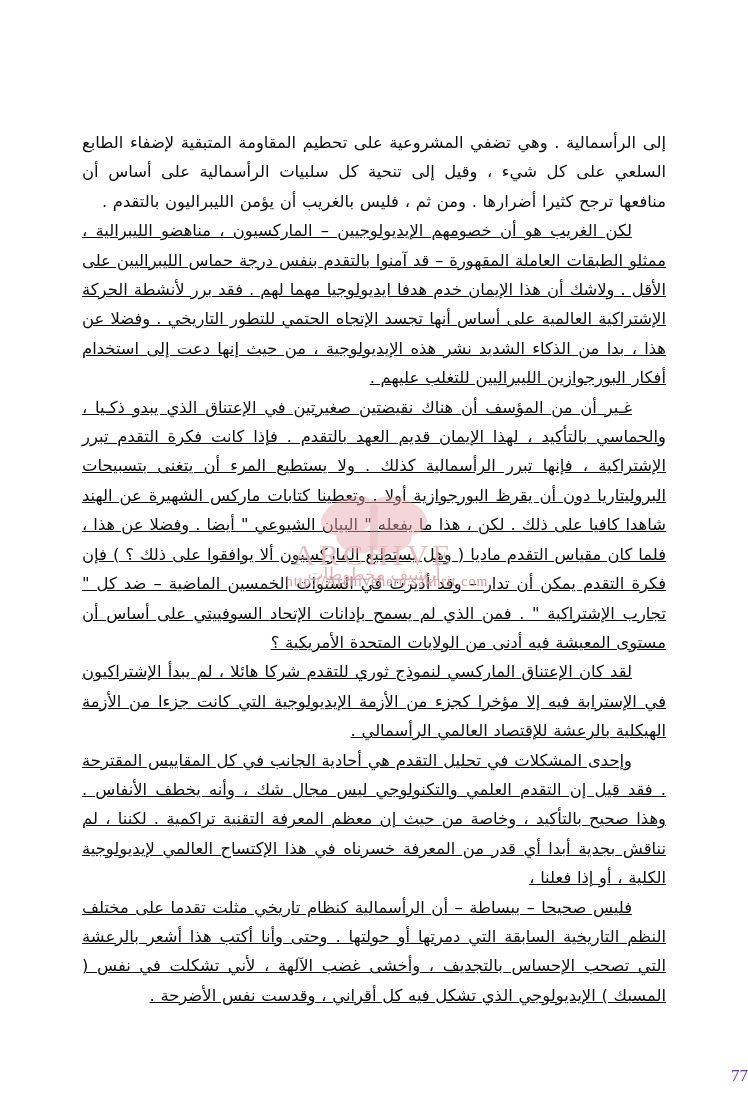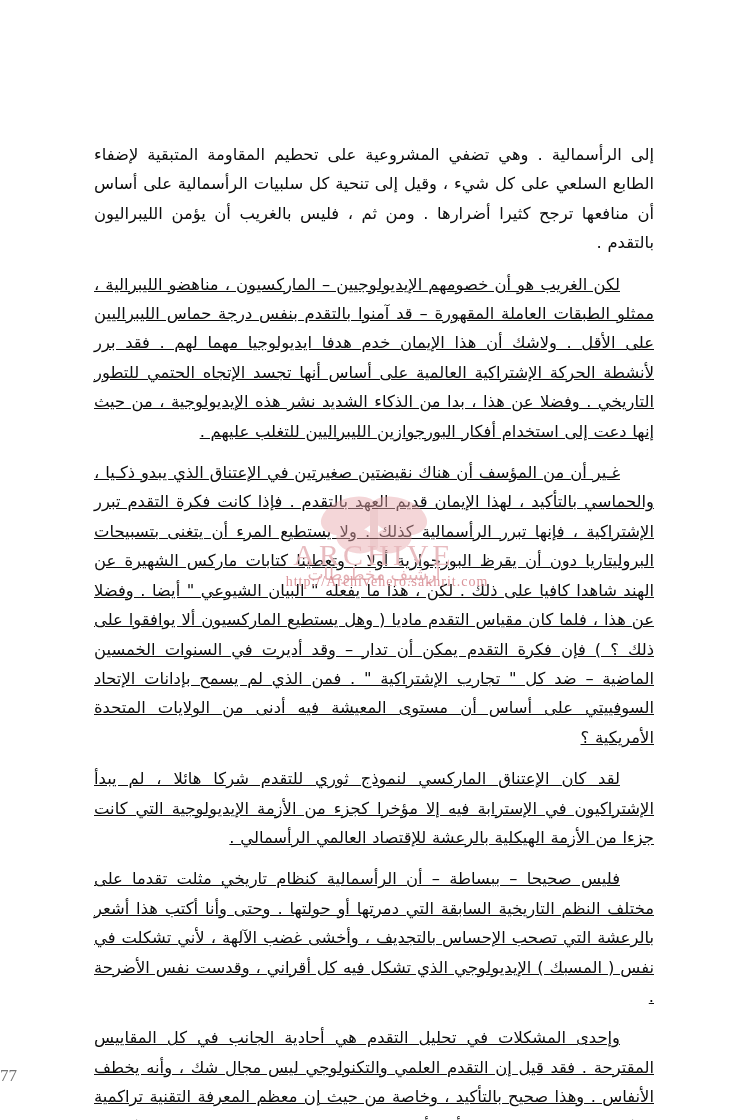--- a/index.html
+++ b/index.html
@@ -18,21 +18,21 @@
   .content {
     position: absolute;
     top: 128px;
     right: 82px;
     left: 82px;
     direction: rtl;
     text-align: justify;
     color: #0c0c0c;
   }
   p.para {
-    margin: 12px;
+    margin: 0;
     font-size: 16.4px;
     line-height: 29.4px;
     text-align: justify;
     text-justify: inter-word;
     letter-spacing: 0px;
     word-spacing: 0.5px;
   }
   p.para.indent {
     text-indent: 34px;
     text-decoration: underline;
@@ -98,38 +98,38 @@
     color: #e2a9ae;
     opacity: 0.9;
     white-space: nowrap;
     direction: rtl;
   }
   .page-number {
     position: absolute;
     bottom: 34px;
     left: 0;
     right: 0;
-    text-align: left;
+    text-align: right;
     font-family: "Liberation Serif", serif;
     font-size: 17px;
-    color: #737373;
+    color: #6d28d9;
   }
 </style>
 </head>
 <body>
 
 <div class="page">
 
   <div class="content">
     <p class="para">إلى الرأسمالية . وهي تضفي المشروعية على تحطيم المقاومة المتبقية لإضفاء الطابع السلعي على كل شيء ، وقيل إلى تنحية كل سلبيات الرأسمالية على أساس أن منافعها ترجح كثيرا أضرارها . ومن ثم ، فليس بالغريب أن يؤمن الليبراليون بالتقدم .</p>
     <p class="para indent">لكن الغريب هو أن خصومهم الإيديولوجيين – الماركسيون ، مناهضو الليبرالية ، ممثلو الطبقات العاملة المقهورة – قد آمنوا بالتقدم بنفس درجة حماس الليبراليين على الأقل . ولاشك أن هذا الإيمان خدم هدفا ايديولوجيا مهما لهم . فقد برر لأنشطة الحركة الإشتراكية العالمية على أساس أنها تجسد الإتجاه الحتمي للتطور التاريخي . وفضلا عن هذا ، بدا من الذكاء الشديد نشر هذه الإيديولوجية ، من حيث إنها دعت إلى استخدام أفكار البورجوازين الليبراليين للتغلب عليهم .</p>
     <p class="para indent">غـير أن من المؤسف أن هناك نقيضتين صغيرتين في الإعتناق الذي يبدو ذكـيا ، والحماسي بالتأكيد ، لهذا الإيمان قديم العهد بالتقدم . فإذا كانت فكرة التقدم تبرر الإشتراكية ، فإنها تبرر الرأسمالية كذلك . ولا يستطيع المرء أن يتغنى بتسبيحات البروليتاريا دون أن يقرظ البورجوازية أولا . وتعطينا كتابات ماركس الشهيرة عن الهند شاهدا كافيا على ذلك . لكن ، هذا ما يفعله " البيان الشيوعي " أيضا . وفضلا عن هذا ، فلما كان مقياس التقدم ماديا ( وهل يستطيع الماركسيون ألا يوافقوا على ذلك ؟ ) فإن فكرة التقدم يمكن أن تدار – وقد أديرت في السنوات الخمسين الماضية – ضد كل " تجارب الإشتراكية " . فمن الذي لم يسمح بإدانات الإتحاد السوفييتي على أساس أن مستوى المعيشة فيه أدنى من الولايات المتحدة الأمريكية ؟</p>
     <p class="para indent">لقد كان الإعتناق الماركسي لنموذج ثوري للتقدم شركا هائلا ، لم يبدأ الإشتراكيون في الإسترابة فيه إلا مؤخرا كجزء من الأزمة الإيديولوجية التي كانت جزءا من الأزمة الهيكلية بالرعشة للإقتصاد العالمي الرأسمالي .</p>
+    <p class="para indent">وإحدى المشكلات في تحليل التقدم هي أحادية الجانب في كل المقاييس المقترحة . فقد قيل إن التقدم العلمي والتكنولوجي ليس مجال شك ، وأنه يخطف الأنفاس . وهذا صحيح بالتأكيد ، وخاصة من حيث إن معظم المعرفة التقنية تراكمية . لكننا ، لم نناقش بجدية أبدا أي قدر من المعرفة خسرناه في هذا الإكتساح العالمي لإيديولوجية الكلية ، أو إذا فعلنا ،</p>
     <p class="para indent">فليس صحيحا – ببساطة – أن الرأسمالية كنظام تاريخي مثلت تقدما على مختلف النظم التاريخية السابقة التي دمرتها أو حولتها . وحتى وأنا أكتب هذا أشعر بالرعشة التي تصحب الإحساس بالتجديف ، وأخشى غضب الآلهة ، لأني تشكلت في نفس ( المسبك ) الإيديولوجي الذي تشكل فيه كل أقراني ، وقدست نفس الأضرحة .</p>
-    <p class="para indent">وإحدى المشكلات في تحليل التقدم هي أحادية الجانب في كل المقاييس المقترحة . فقد قيل إن التقدم العلمي والتكنولوجي ليس مجال شك ، وأنه يخطف الأنفاس . وهذا صحيح بالتأكيد ، وخاصة من حيث إن معظم المعرفة التقنية تراكمية . لكننا ، لم نناقش بجدية أبدا أي قدر من المعرفة خسرناه في هذا الإكتساح العالمي لإيديولوجية الكلية ، أو إذا فعلنا ،</p>
   </div>
 
   <div class="watermark">
     <div class="wm-art">
       <svg class="wm-shape" width="140" height="70" viewBox="0 0 140 70" aria-hidden="true">
         <g fill="#e8a7ac" opacity="0.85">
           <ellipse cx="46" cy="26" rx="30" ry="18" transform="rotate(-18 46 26)"></ellipse>
           <ellipse cx="94" cy="26" rx="30" ry="18" transform="rotate(18 94 26)"></ellipse>
           <ellipse cx="52" cy="50" rx="20" ry="13" transform="rotate(14 52 50)"></ellipse>
           <ellipse cx="88" cy="50" rx="20" ry="13" transform="rotate(-14 88 50)"></ellipse>

